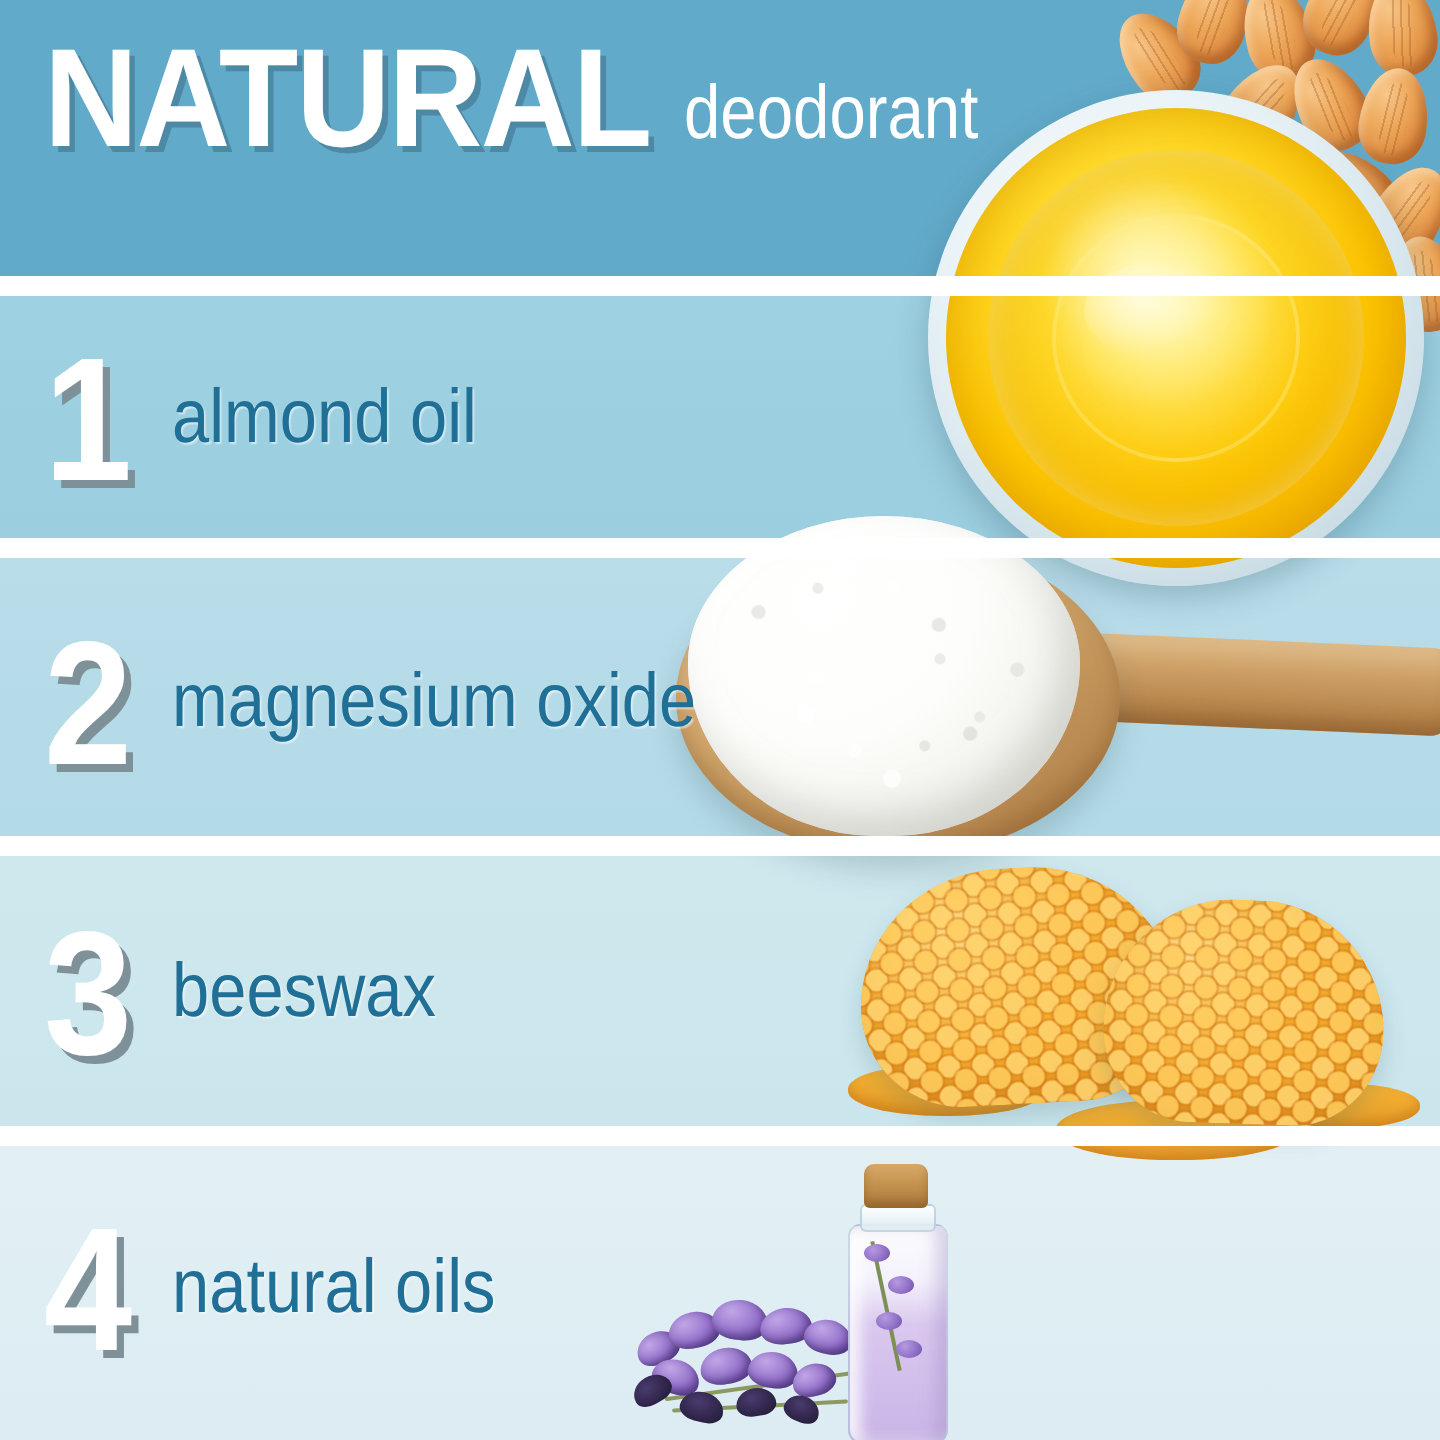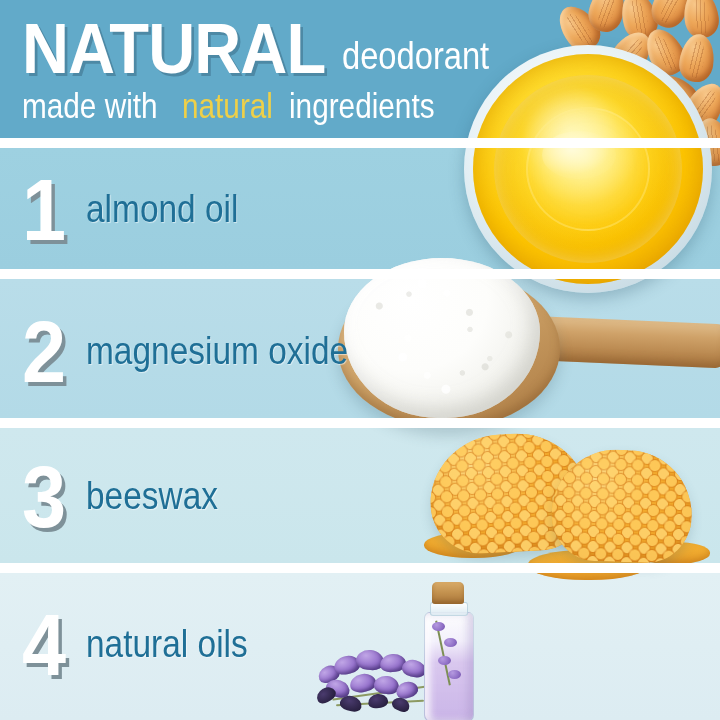--- a/index.html
+++ b/index.html
@@ -360,23 +360,20 @@
       <div class="inbud" id="inbud4"></div>
       <div class="neck"></div>
       <div class="cork"></div>
     </div>
   </div>
 
   <div id="header-text">
     <div class="title-line1">
       <span id="title-natural">NATURAL</span><span id="title-deodorant">deodorant</span>
     </div>
-    <div class="title-line2">
-      <span>made with </span><span id="subtitle-highlight">natural</span><span> ingredients</span>
-    </div>
   </div>
 
   <div class="row-content" id="row1-content">
     <span class="row-number">1</span>
     <span class="row-label">almond oil</span>
   </div>
 
   <div class="row-content" id="row2-content">
     <span class="row-number">2</span>
     <span class="row-label">magnesium oxide</span>

